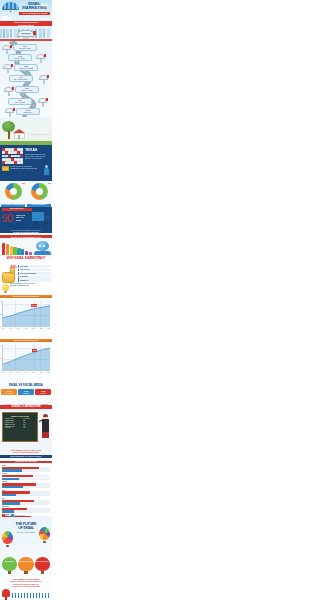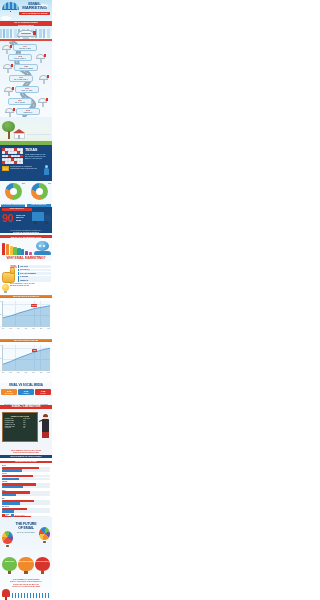--- a/index.html
+++ b/index.html
@@ -108,21 +108,21 @@
   .donut{position:relative;margin:1px auto 0;width:17px;height:17px;border-radius:50%;}
   .donut .hole{position:absolute;left:5px;top:5px;width:7px;height:7px;border-radius:50%;background:#fff;}
   .dlabel{position:absolute;left:1px;bottom:.5px;width:24px;font-size:1.3px;font-weight:bold;
     color:#fff;background:#2f86c8;text-align:center;line-height:1.2;padding:.5px 0;}
   .dpct{position:absolute;right:1px;top:1.5px;font-size:1.5px;font-weight:bold;color:#d9342b;}
 
   
   .trill{height:24px;background:#17477e;color:#fff;}
   .trill .cap{position:absolute;left:2px;top:.8px;width:30px;font-size:1.5px;font-weight:bold;
     background:#d9342b;color:#fff;text-align:center;padding:.5px 0;line-height:1.2;}
-  .big90{position:absolute;left:2px;top:6px;font-size:11px;font-weight:bold;color:#d9342b;line-height:1;letter-spacing:-.5px;}
+  .big90{position:absolute;left:2px;top:6px;font-size:11px;font-weight:normal;color:#d9342b;line-height:1;letter-spacing:-.5px;}
   .trill .tx{position:absolute;left:16px;top:7px;width:16px;font-size:2px;font-weight:bold;line-height:1.2;color:#fff;}
   .truck{position:absolute;right:1px;top:5px;width:19px;height:12px;}
   .truck .box{position:absolute;left:0;top:0;width:12px;height:9px;background:#2f86c8;border-radius:.6px;}
   .truck .cab{position:absolute;left:12px;top:2.5px;width:6.5px;height:6.5px;background:#1b4f86;border-radius:.6px 1.6px .6px .6px;}
   .truck .w1,.truck .w2{position:absolute;bottom:0;width:3px;height:3px;border-radius:50%;background:#2b3b49;}
   .truck .w1{left:2px;} .truck .w2{left:13px;}
   .trill .foot{position:absolute;left:1px;bottom:.5px;width:50px;font-size:1.4px;color:#bcd8ef;text-align:center;}
 
   
   .mk{height:30px;background:#f6fafd;}

